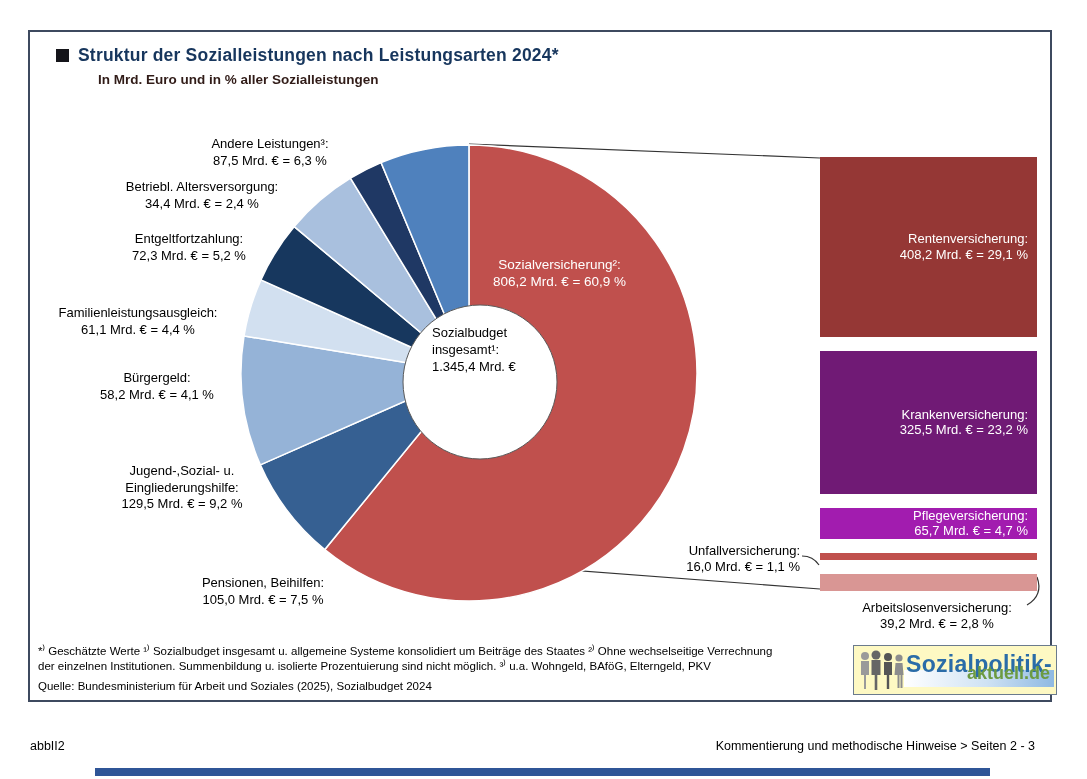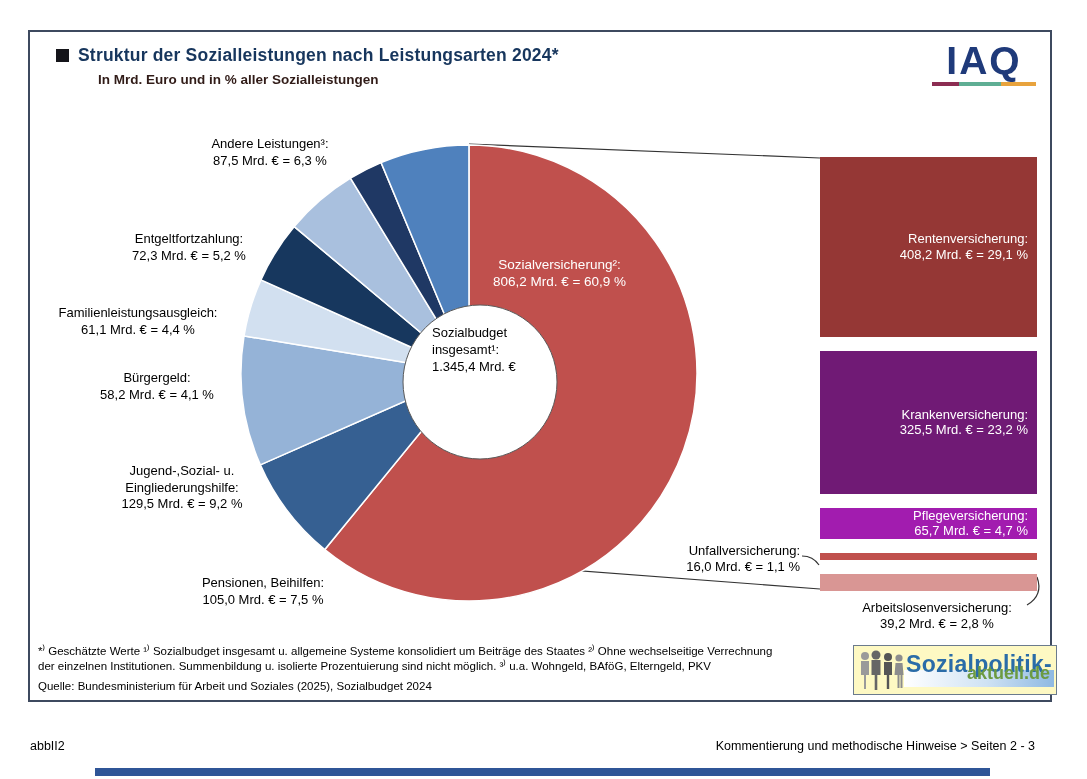--- a/index.html
+++ b/index.html
@@ -56,28 +56,20 @@
 
 <div class="page">
   <div class="frame">
 
     <div class="title-row">
       <span class="bullet"></span>
       <span class="title">Struktur der Sozialleistungen nach Leistungsarten 2024*</span>
     </div>
     <div class="subtitle">In Mrd. Euro und in % aller Sozialleistungen</div>
 
-    <div class="iaq">
-      <div class="iaq-text">IAQ</div>
-      <div class="iaq-stripe">
-        <span class="iaq-s1" style="background: rgb(140, 45, 82);"></span>
-        <span class="iaq-s2" style="background: rgb(95, 174, 148);"></span>
-        <span class="iaq-s3" style="background: rgb(232, 163, 61);"></span>
-      </div>
-    </div>
 
     <svg class="leader-svg" width="1024" height="672">
       <line x1="439" y1="112" x2="790" y2="126" stroke="#333" stroke-width="1.2"></line>
       <line x1="300" y1="520" x2="790" y2="557" stroke="#333" stroke-width="1.2"></line>
       <path d="M772,524 Q783,524 789,533" stroke="#333" stroke-width="1.2" fill="none"></path>
       <path d="M1007,545 C1011,556 1009,566 997,573" stroke="#333" stroke-width="1.2" fill="none"></path>
     </svg>
 
     <svg id="pie-svg" class="pie-svg" width="460" height="460" viewBox="0 0 460 460">
         <path d="M230,230 L230.00,2.00 A228,228 0 1 1 85.77,406.59 Z" fill="#C0504D" stroke="#fff" stroke-width="1.5"></path>
@@ -108,20 +100,22 @@
         <div class="bseg" style="flex: 2.8 1 0px; background: rgb(217, 150, 148);"></div>
       </div>
 
     <div class="sozial-label">Sozialversicherung²:
 806,2 Mrd. € = 60,9 %</div>
     <div class="center-label">Sozialbudget
 insgesamt¹:
 1.345,4 Mrd. €</div>
     <div class="plabel" style="left:140px;top:104px;">Andere Leistungen³:
 87,5 Mrd. € = 6,3 %</div>
+    <div class="plabel" style="left:72px;top:147px;">Betriebl. Altersversorgung:
+34,4 Mrd. € = 2,4 %</div>
     <div class="plabel" style="left:59px;top:199px;">Entgeltfortzahlung:
 72,3 Mrd. € = 5,2 %</div>
     <div class="plabel" style="left:8px;top:273px;">Familienleistungsausgleich:
 61,1 Mrd. € = 4,4 %</div>
     <div class="plabel" style="left:27px;top:338px;">Bürgergeld:
 58,2 Mrd. € = 4,1 %</div>
     <div class="plabel" style="left:52px;top:431px;">Jugend-,Sozial- u.
 Eingliederungshilfe:
 129,5 Mrd. € = 9,2 %</div>
     <div class="plabel" style="left:133px;top:543px;">Pensionen, Beihilfen:

